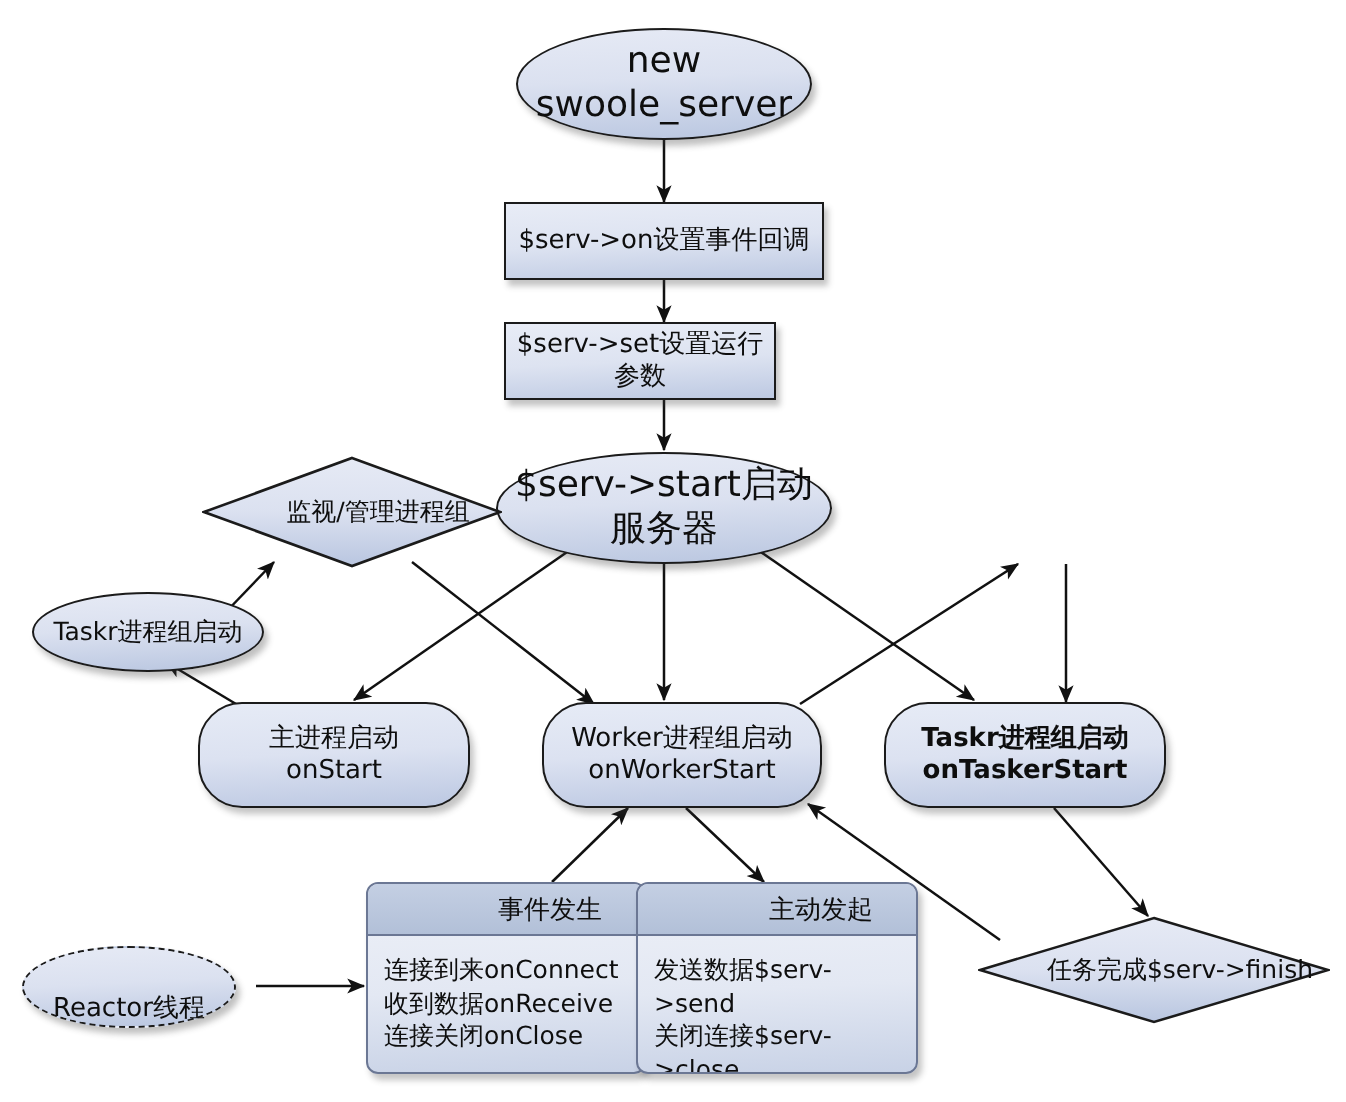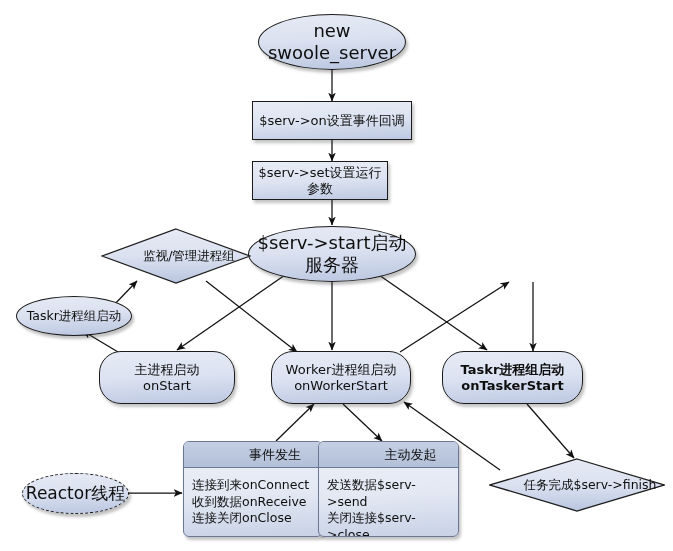--- a/index.html
+++ b/index.html
@@ -160,21 +160,21 @@
 onTaskerStart</span>
   </div>
 
   <div class="node diamond" style="left:489px;top:458px;width:176px;height:54px;">
     <svg class="dshape" viewBox="0 0 176 54" preserveAspectRatio="none">
       <polygon points="88,1 175,27 88,53 1,27" fill="url(#dgrad)" stroke="#1b1b1b" stroke-width="1.3"></polygon>
     </svg>
     <span class="lbl">任务完成$serv-&gt;finish</span>
   </div>
 
-  <div class="node ellipse dashed" style="left:22px;top:473px;width:107px;height:41px;font-size:17px;">
+  <div class="node ellipse dashed" style="left:11px;top:473px;width:107px;height:41px;font-size:13px;align-items:flex-end;">
     <span class="lbl">Reactor线程</span>
   </div>
 
   <div class="panel" style="left:183px;top:441px;width:140px;height:96px;">
     <div class="phead">事件发生</div>
     <div class="pbody">连接到来onConnect
 收到数据onReceive
 连接关闭onClose</div>
   </div>
 

